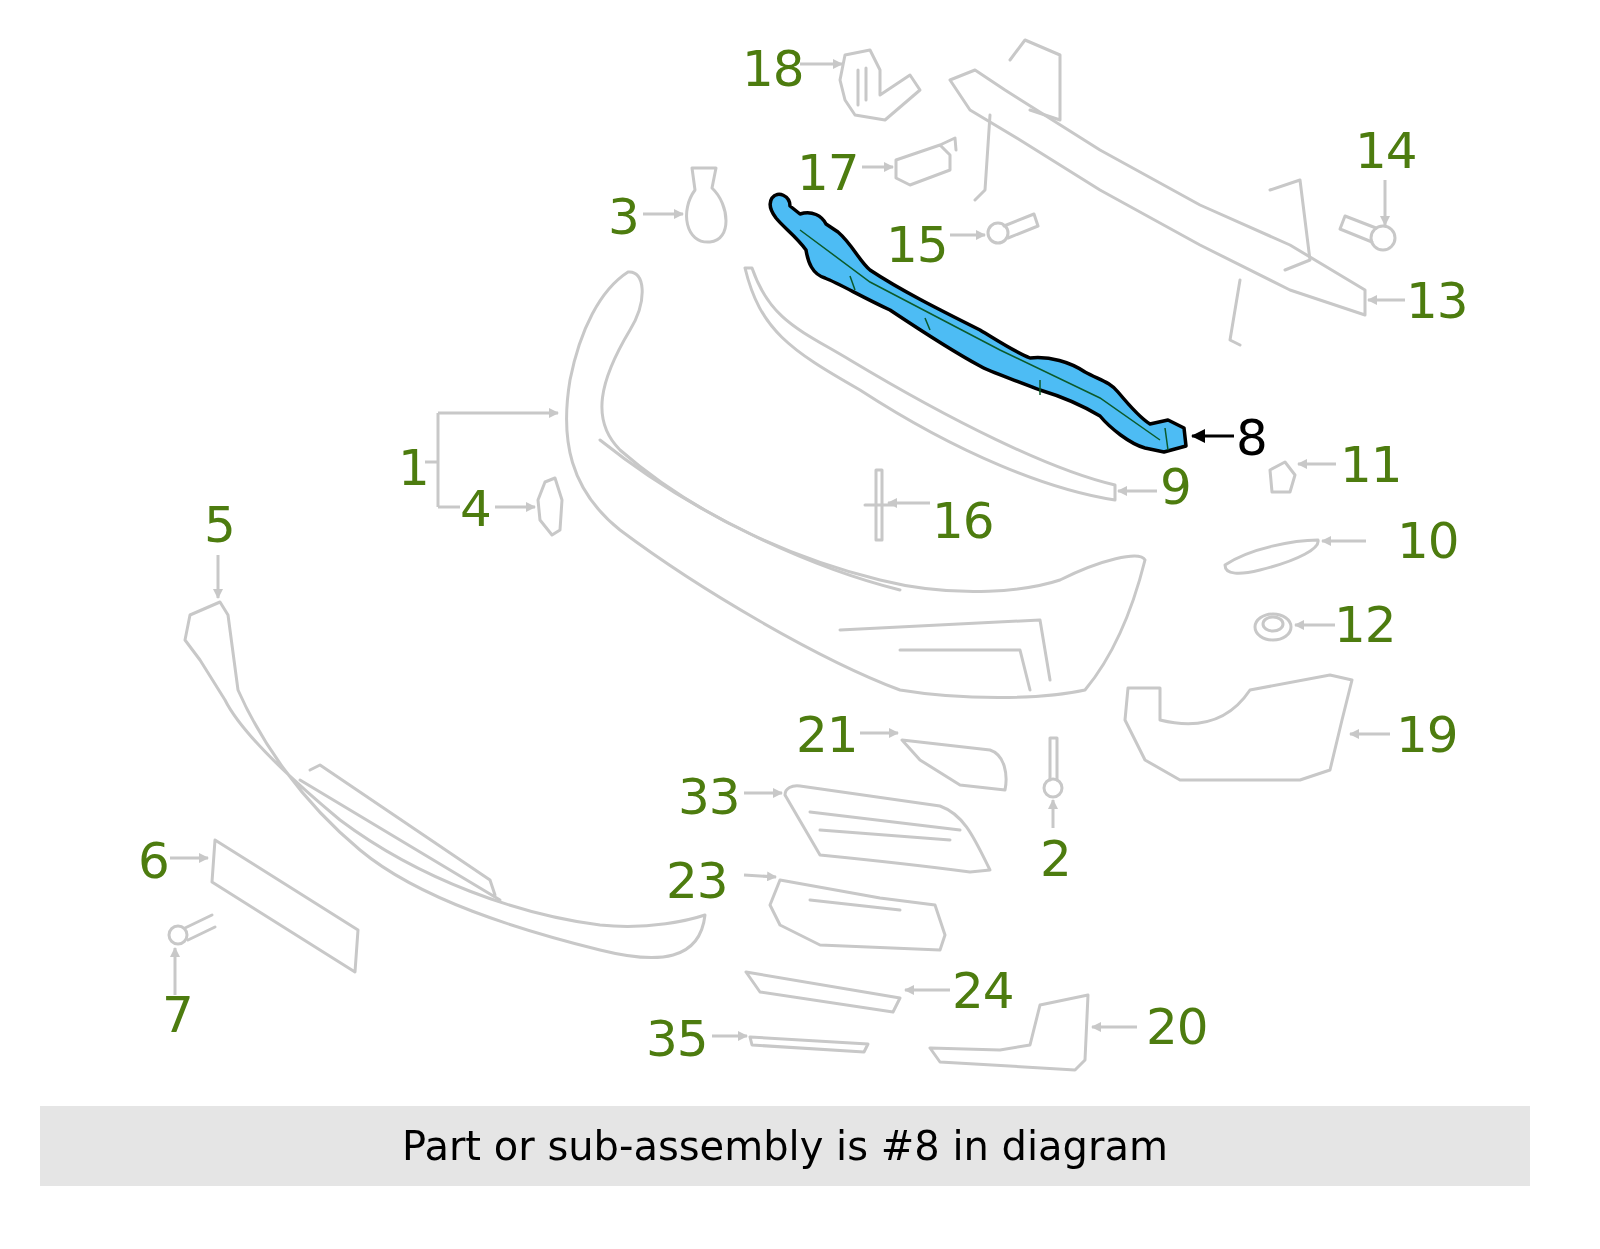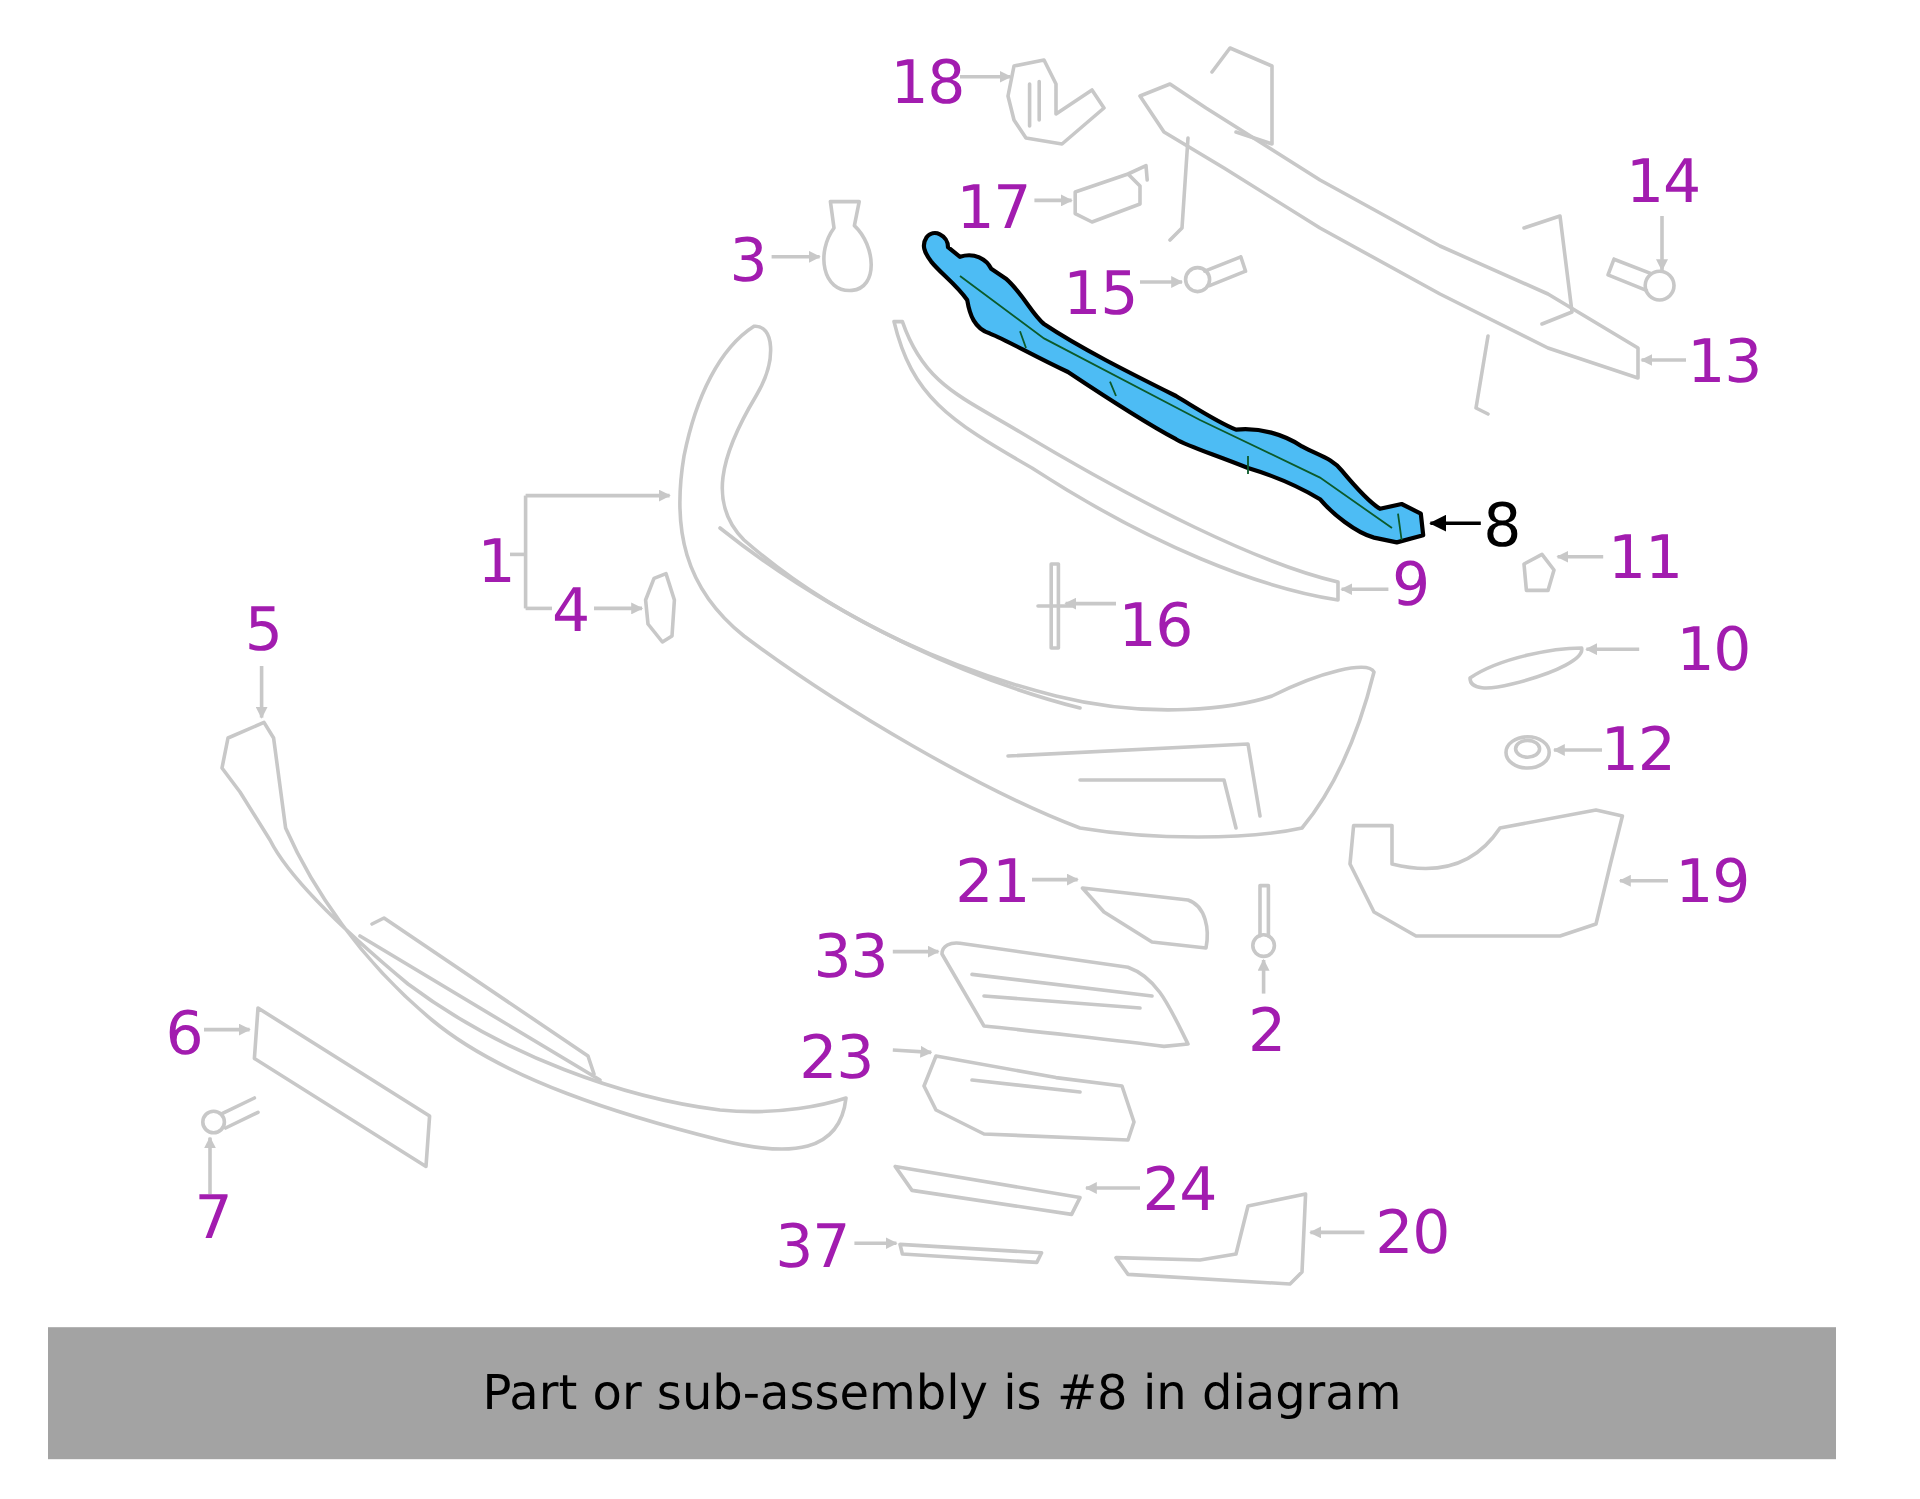--- a/index.html
+++ b/index.html
@@ -1,20 +1,20 @@
 <!DOCTYPE html>
 <html><head>
 <meta charset="utf-8">
 <style>
   html, body { margin: 0; padding: 0; background: #ffffff; }
   body { width: 1600px; height: 1249px; position: relative; overflow: hidden; font-family: "DejaVu Sans", sans-serif; }
   #diagram { position: absolute; left: 0; top: 0; width: 1600px; height: 1100px; }
-  .callout { position: absolute; font-family: "DejaVu Sans", sans-serif; font-size: 50px; line-height: 1; color: #a21caf; letter-spacing: -1px; }
+  .callout { position: absolute; font-family: "DejaVu Sans", sans-serif; font-size: 50px; line-height: 1; color: #4d7c0f; letter-spacing: -1px; }
   .callout.active { color: #000000; }
-  #banner { position: absolute; left: 40px; top: 1106px; width: 1490px; height: 110px; background: #a3a3a3; display: flex; flex-direction: column; align-items: center; justify-content: center; }
+  #banner { position: absolute; left: 40px; top: 1106px; width: 1490px; height: 80px; background: #e5e5e5; display: flex; flex-direction: column; align-items: center; justify-content: center; }
   #banner .line { font-family: "DejaVu Sans", sans-serif; font-size: 40px; line-height: 50px; color: #000; }
 </style>
 </head>
 <body>
 
 <div id="diagram">
   <svg width="1600" height="1100" viewBox="0 0 1600 1100">
     <defs>
       <marker id="ah" markerWidth="10" markerHeight="10" refX="9" refY="5" orient="auto" markerUnits="userSpaceOnUse">
         <path d="M0,0 L10,5 L0,10 z" fill="#c8c8c8"></path>
@@ -160,18 +160,18 @@
   <div class="callout" style="left:1334px;top:600px">12</div>
   <div class="callout" style="left:796px;top:710px">21</div>
   <div class="callout" style="left:1396px;top:710px">19</div>
   <div class="callout" style="left:678px;top:772px">33</div>
   <div class="callout" style="left:1040px;top:834px">2</div>
   <div class="callout" style="left:138px;top:836px">6</div>
   <div class="callout" style="left:666px;top:856px">23</div>
   <div class="callout" style="left:952px;top:966px">24</div>
   <div class="callout" style="left:162px;top:990px">7</div>
   <div class="callout" style="left:1146px;top:1002px">20</div>
-  <div class="callout" style="left:646px;top:1014px">37</div>
+  <div class="callout" style="left:646px;top:1014px">35</div>
 </div>
 
 <div id="banner">
   <div class="line">Part or sub-assembly is #8 in diagram</div>
 </div>
 
 </body></html>

